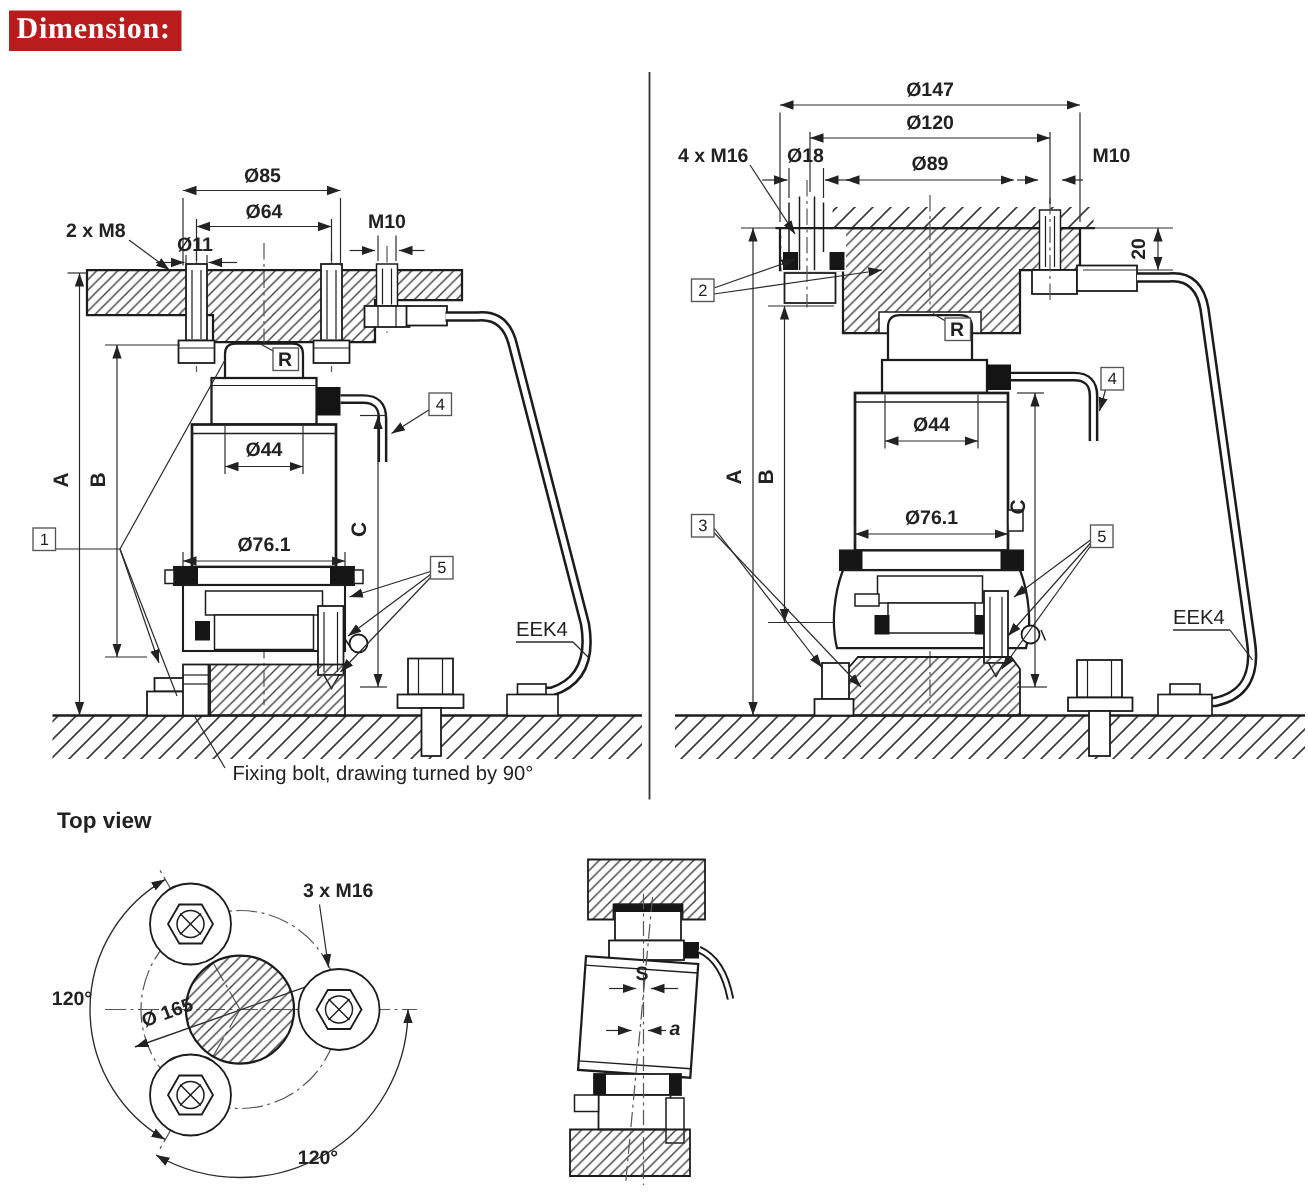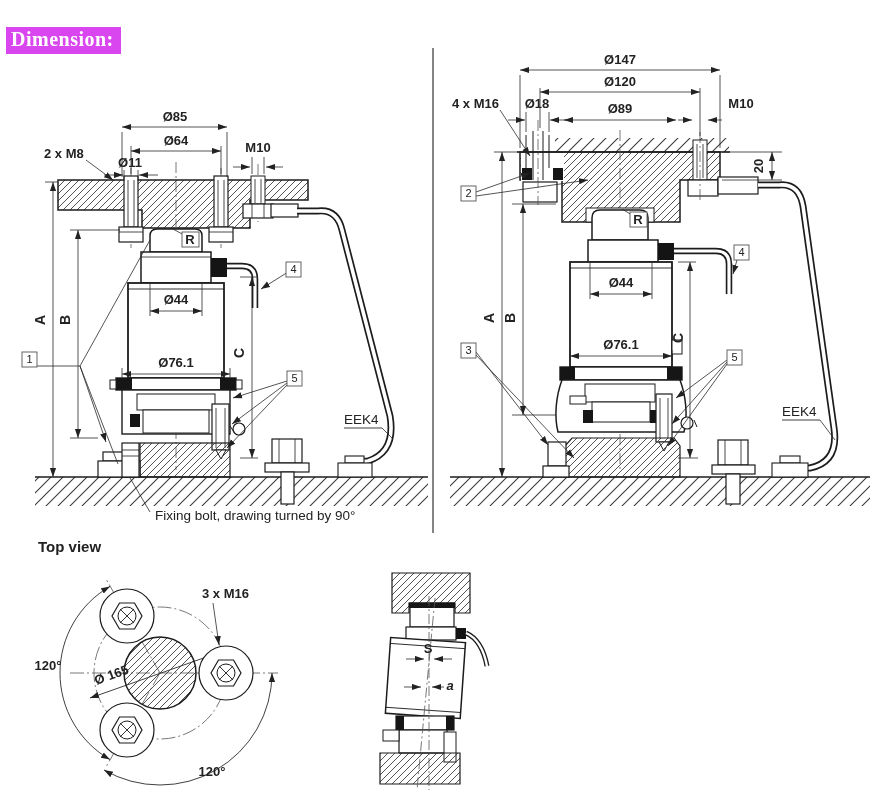--- a/index.html
+++ b/index.html
@@ -1,20 +1,20 @@
 <!DOCTYPE html>
 <html><head>
 <meta charset="utf-8">
 <style>
   html,body{margin:0;padding:0;background:#ffffff;width:872px;height:800px;overflow:hidden;}
   body{font-family:"Liberation Sans",sans-serif;color:#1f1f1f;position:relative;}
   .stage{position:absolute;left:0;top:0;width:872px;height:800px;}
-  .hdr{position:absolute;left:6px;top:7px;background:#d946ef;color:#fff;
+  .hdr{position:absolute;left:6px;top:7px;background:#b91c1c;color:#fff;
        font-family:"Liberation Serif",serif;font-weight:bold;font-size:20px;
-       padding:1px 7px 3px 5px;letter-spacing:.5px;margin-top:20px;}
+       padding:1px 7px 3px 5px;letter-spacing:.5px;}
   svg text{font-family:"Liberation Sans",sans-serif;fill:#222;}
   .dim{font-size:13px;font-weight:bold;}
   .dimlg{font-size:14px;font-weight:bold;}
   .note{font-size:13.5px;}
   .tvtitle{font-size:15px;font-weight:bold;}
   .cal{font-size:11px;}
 </style>
 </head>
 <body>
 

